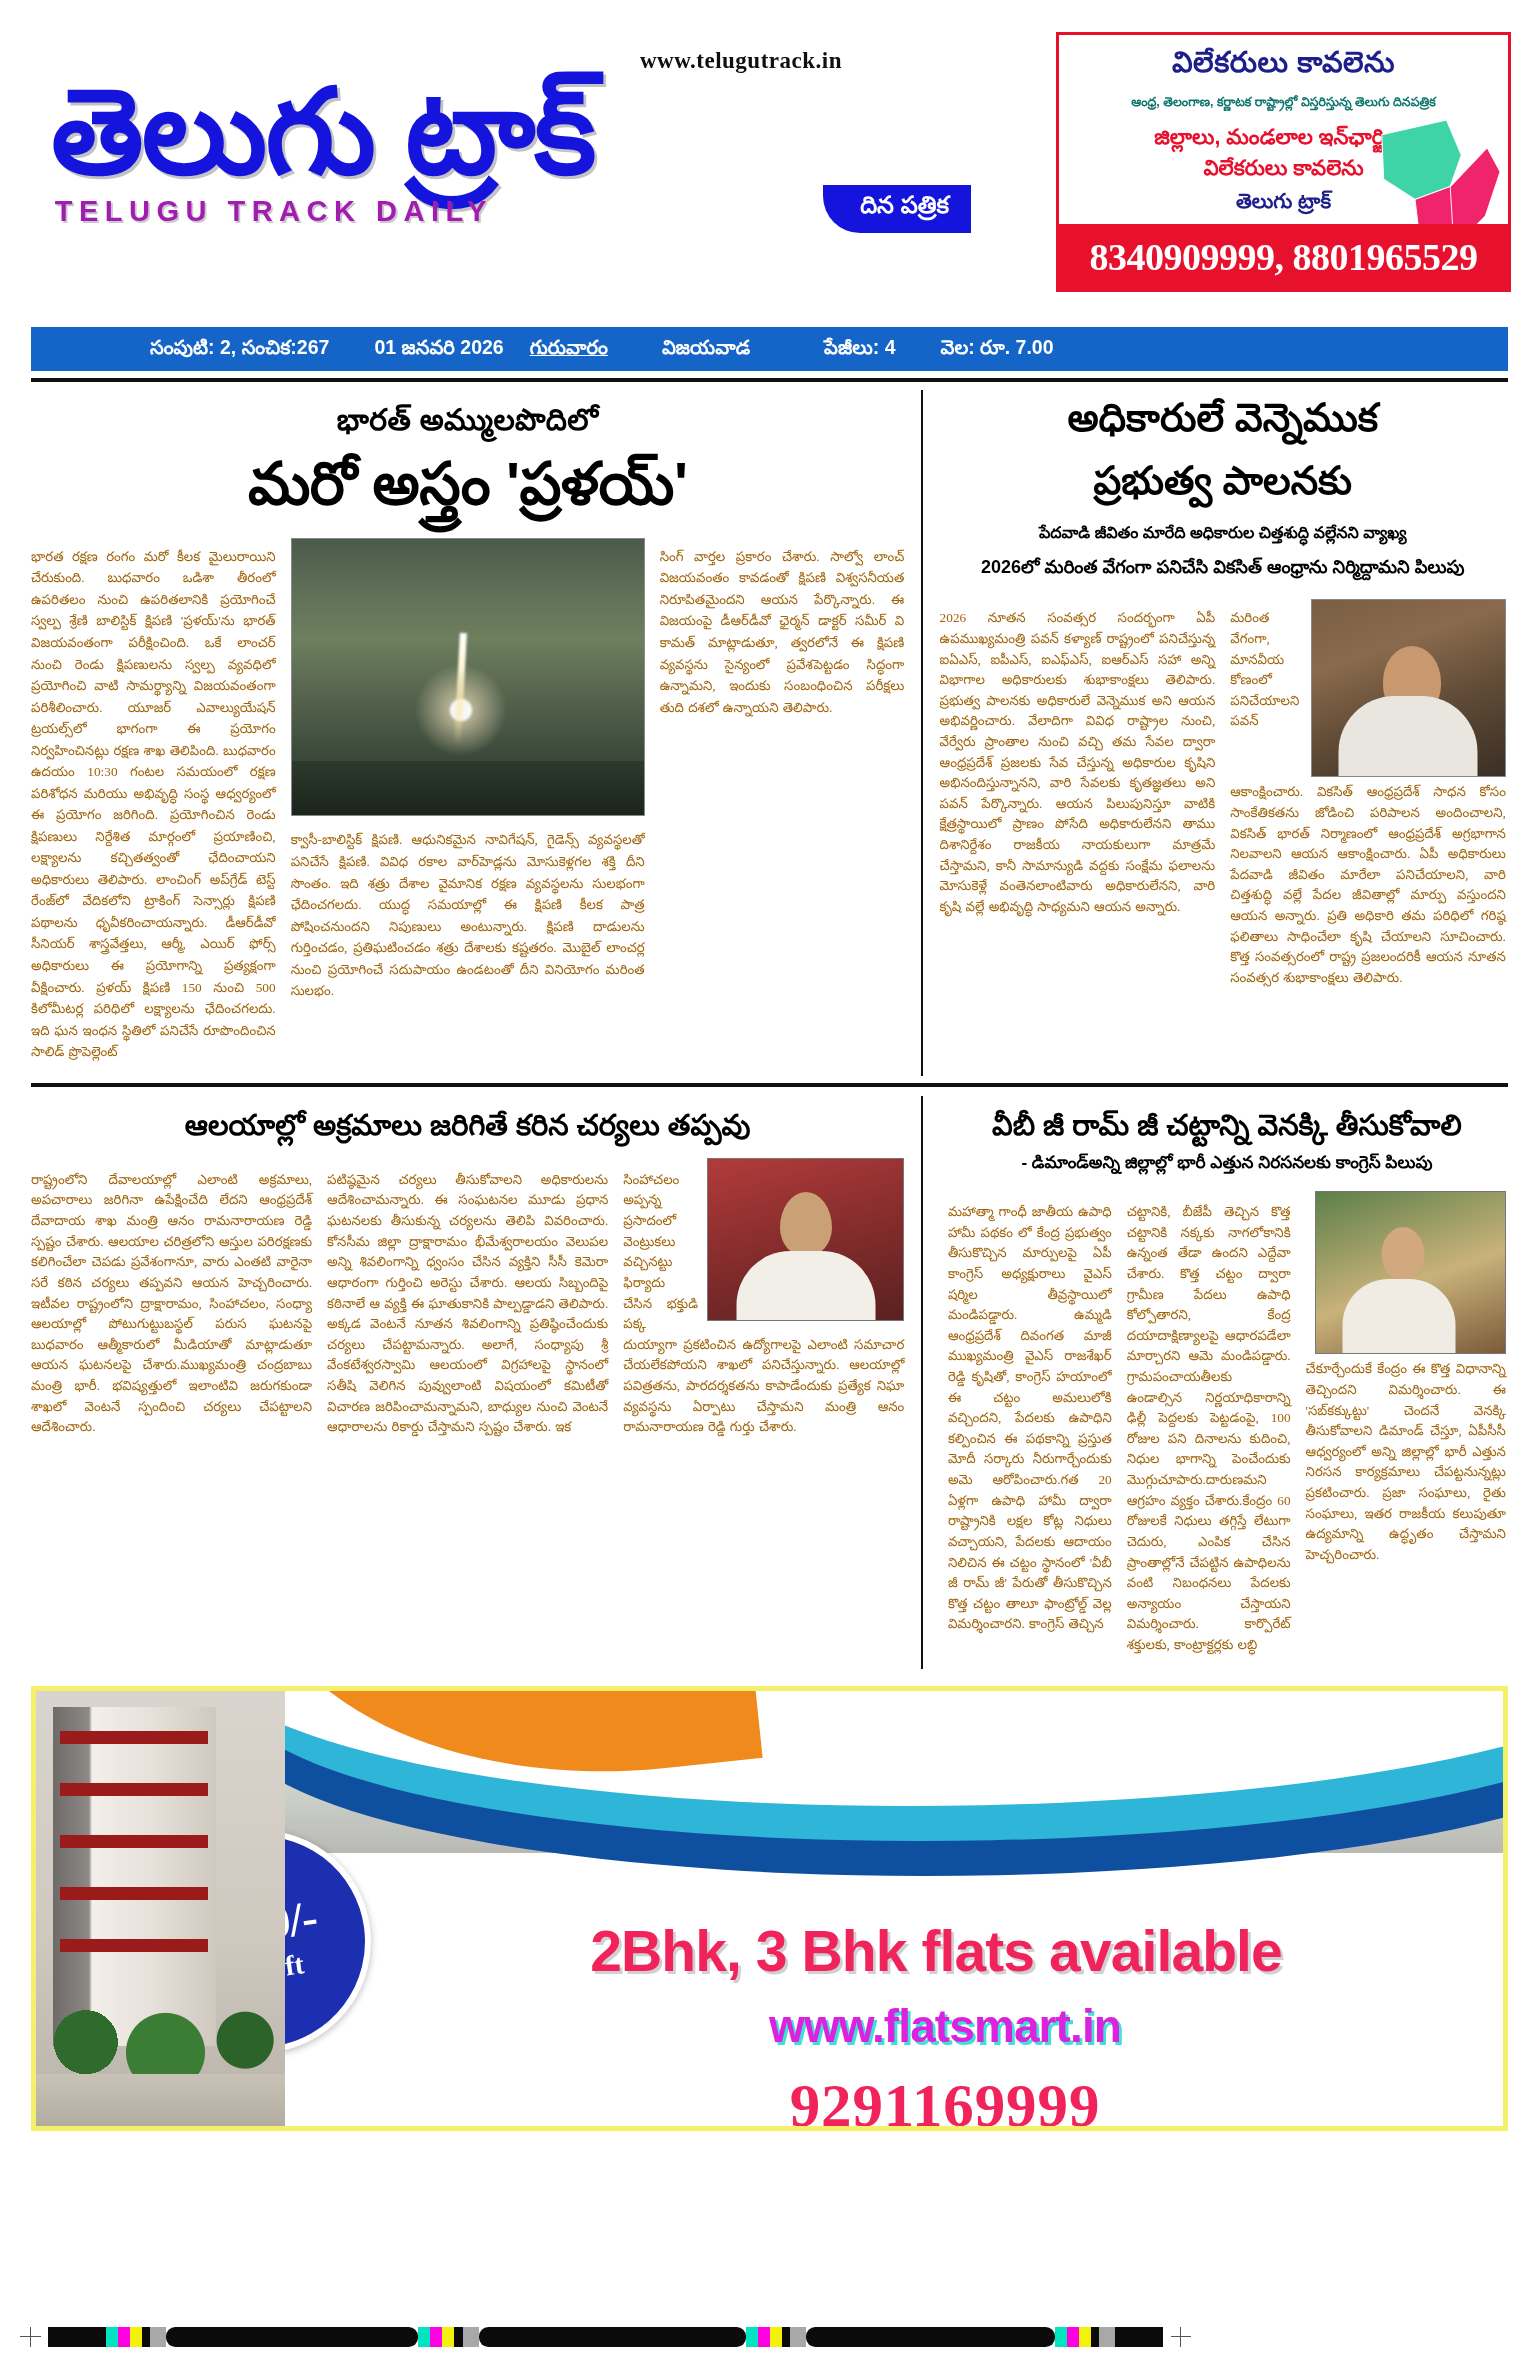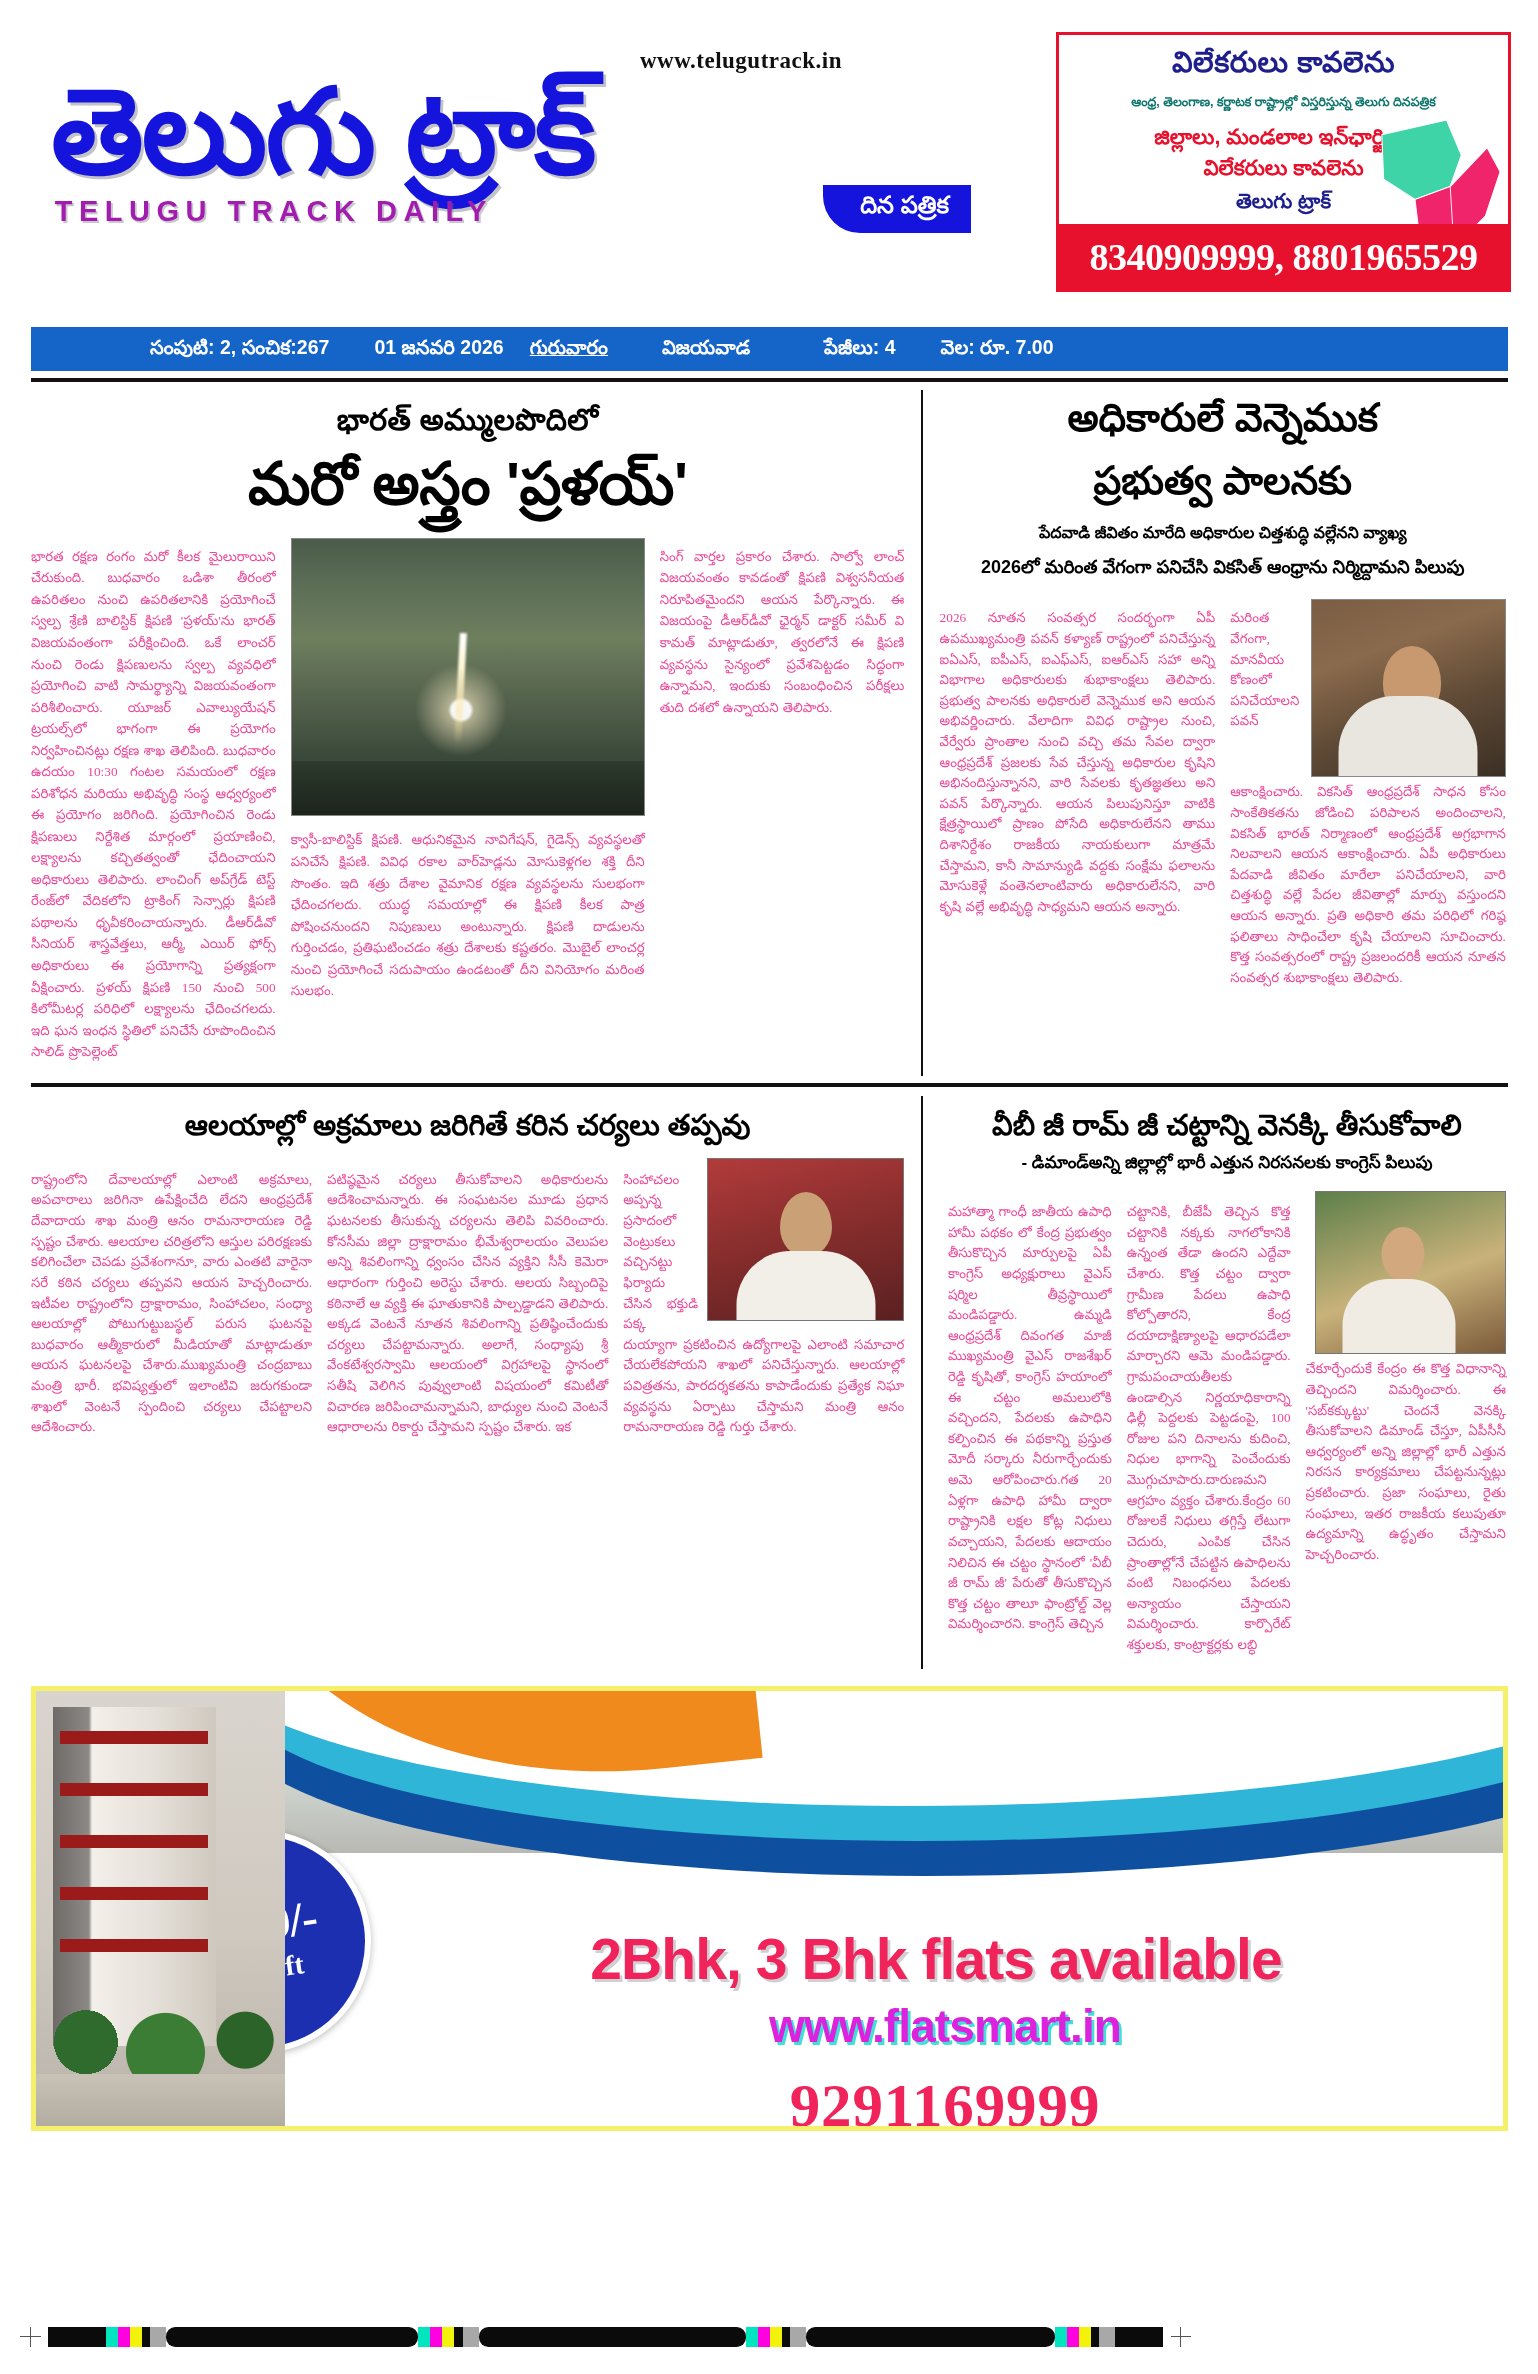--- a/index.html
+++ b/index.html
@@ -149,21 +149,21 @@
     margin-top:11px;
   }
 
   
   .body3 { display:flex; gap:15px; margin-top:13px; }
   .bcol { flex:1; }
   .bodytext {
     font-size:13.3px;
     line-height:1.62;
     text-align:justify;
-    color:#ec4899;
+    color:#a16207;
     font-family:"Liberation Serif", serif;
     word-spacing:0.9px;
     hyphens:none;
   }
   .bodytext.tight { line-height:1.55; }
 
   
   .photo { border:0.9px solid #888; overflow:hidden; position:relative; }
   .rocket-photo {
     width:354px; height:278px;
@@ -334,21 +334,20 @@
   .price-badge .p2{ font-size:28px; font-weight:700; font-family:"Liberation Serif", serif; margin-top:1.9px; }
 
   .ad-line1{
     position:absolute; left:121px; right:37px; top:227px;
     text-align:center;
     font-family:"Liberation Sans", sans-serif;
     font-size:57px; font-weight:700;
     color:#f0245a;
     text-shadow:2.8px 2.8px 0 rgba(150,150,160,.45);
     letter-spacing:-0.9px;
-    margin-top:8px;
   }
   .ad-line2{
     position:absolute; left:139px; right:37px; top:308px;
     text-align:center;
     font-family:"Liberation Sans", sans-serif;
     font-size:46px; font-weight:700;
     color:#dd22dd;
     text-shadow:2.8px 2.8px 0 #40e0d8;
     letter-spacing:-0.9px;
   }

